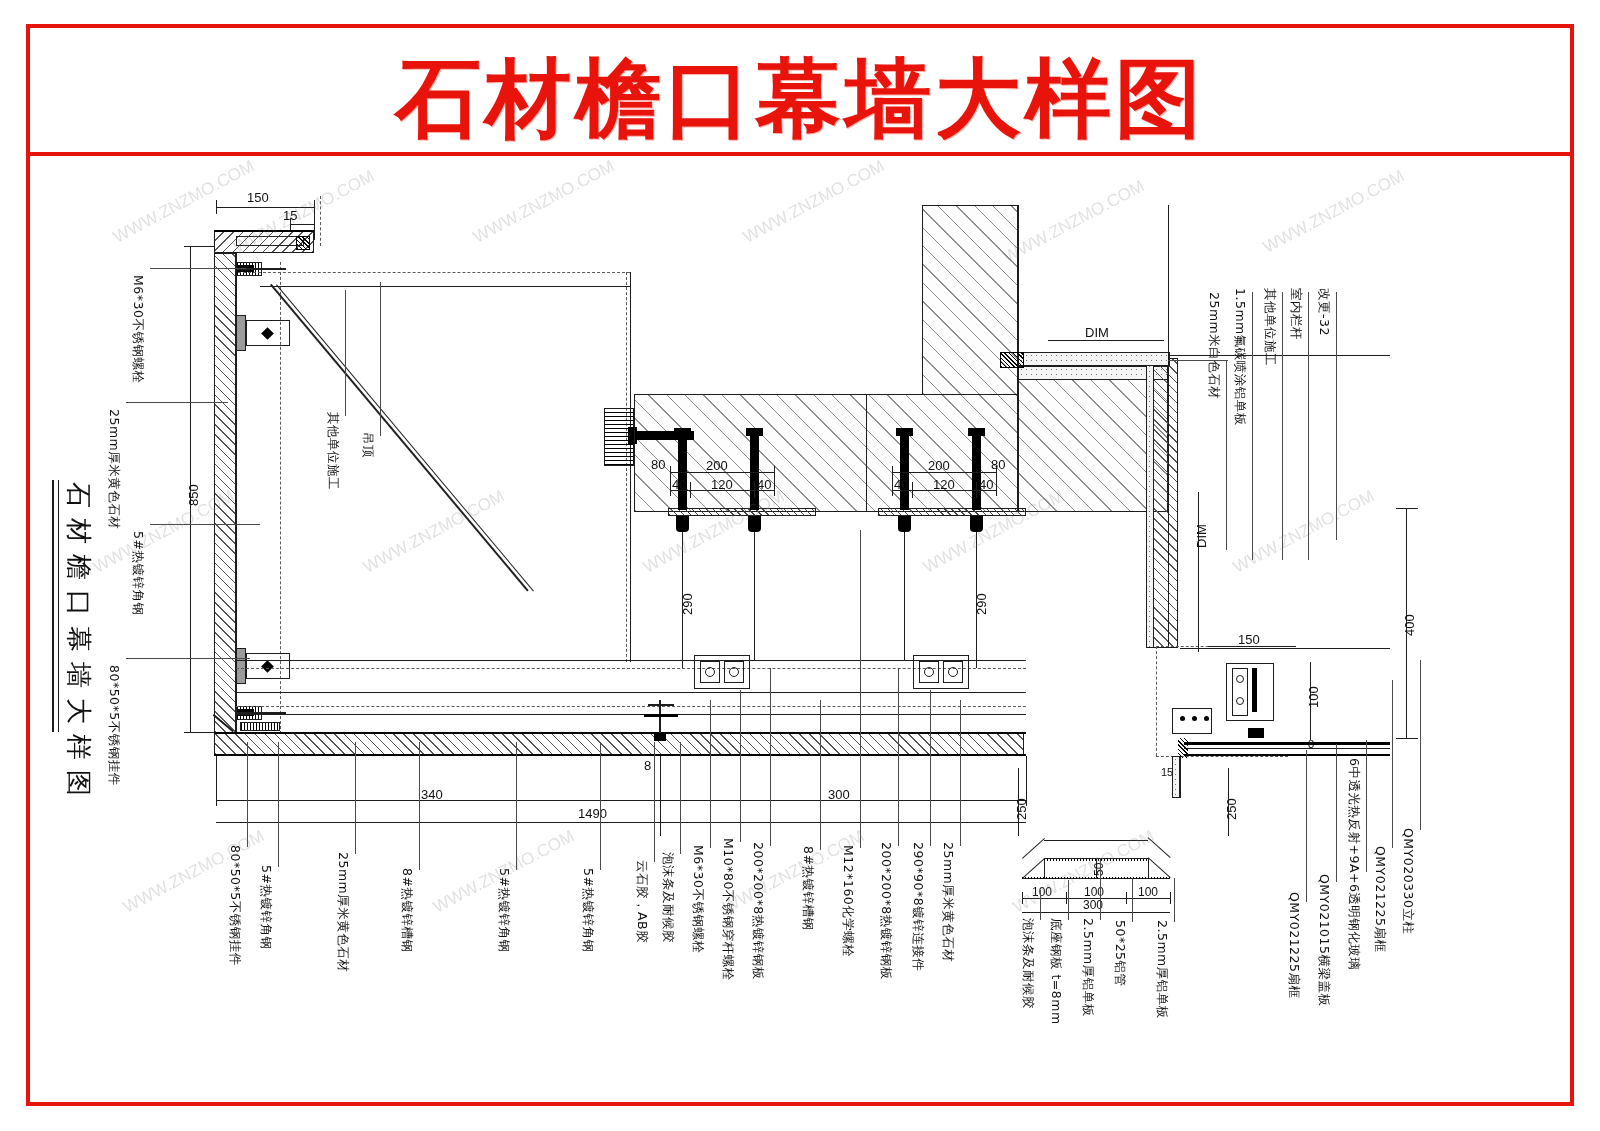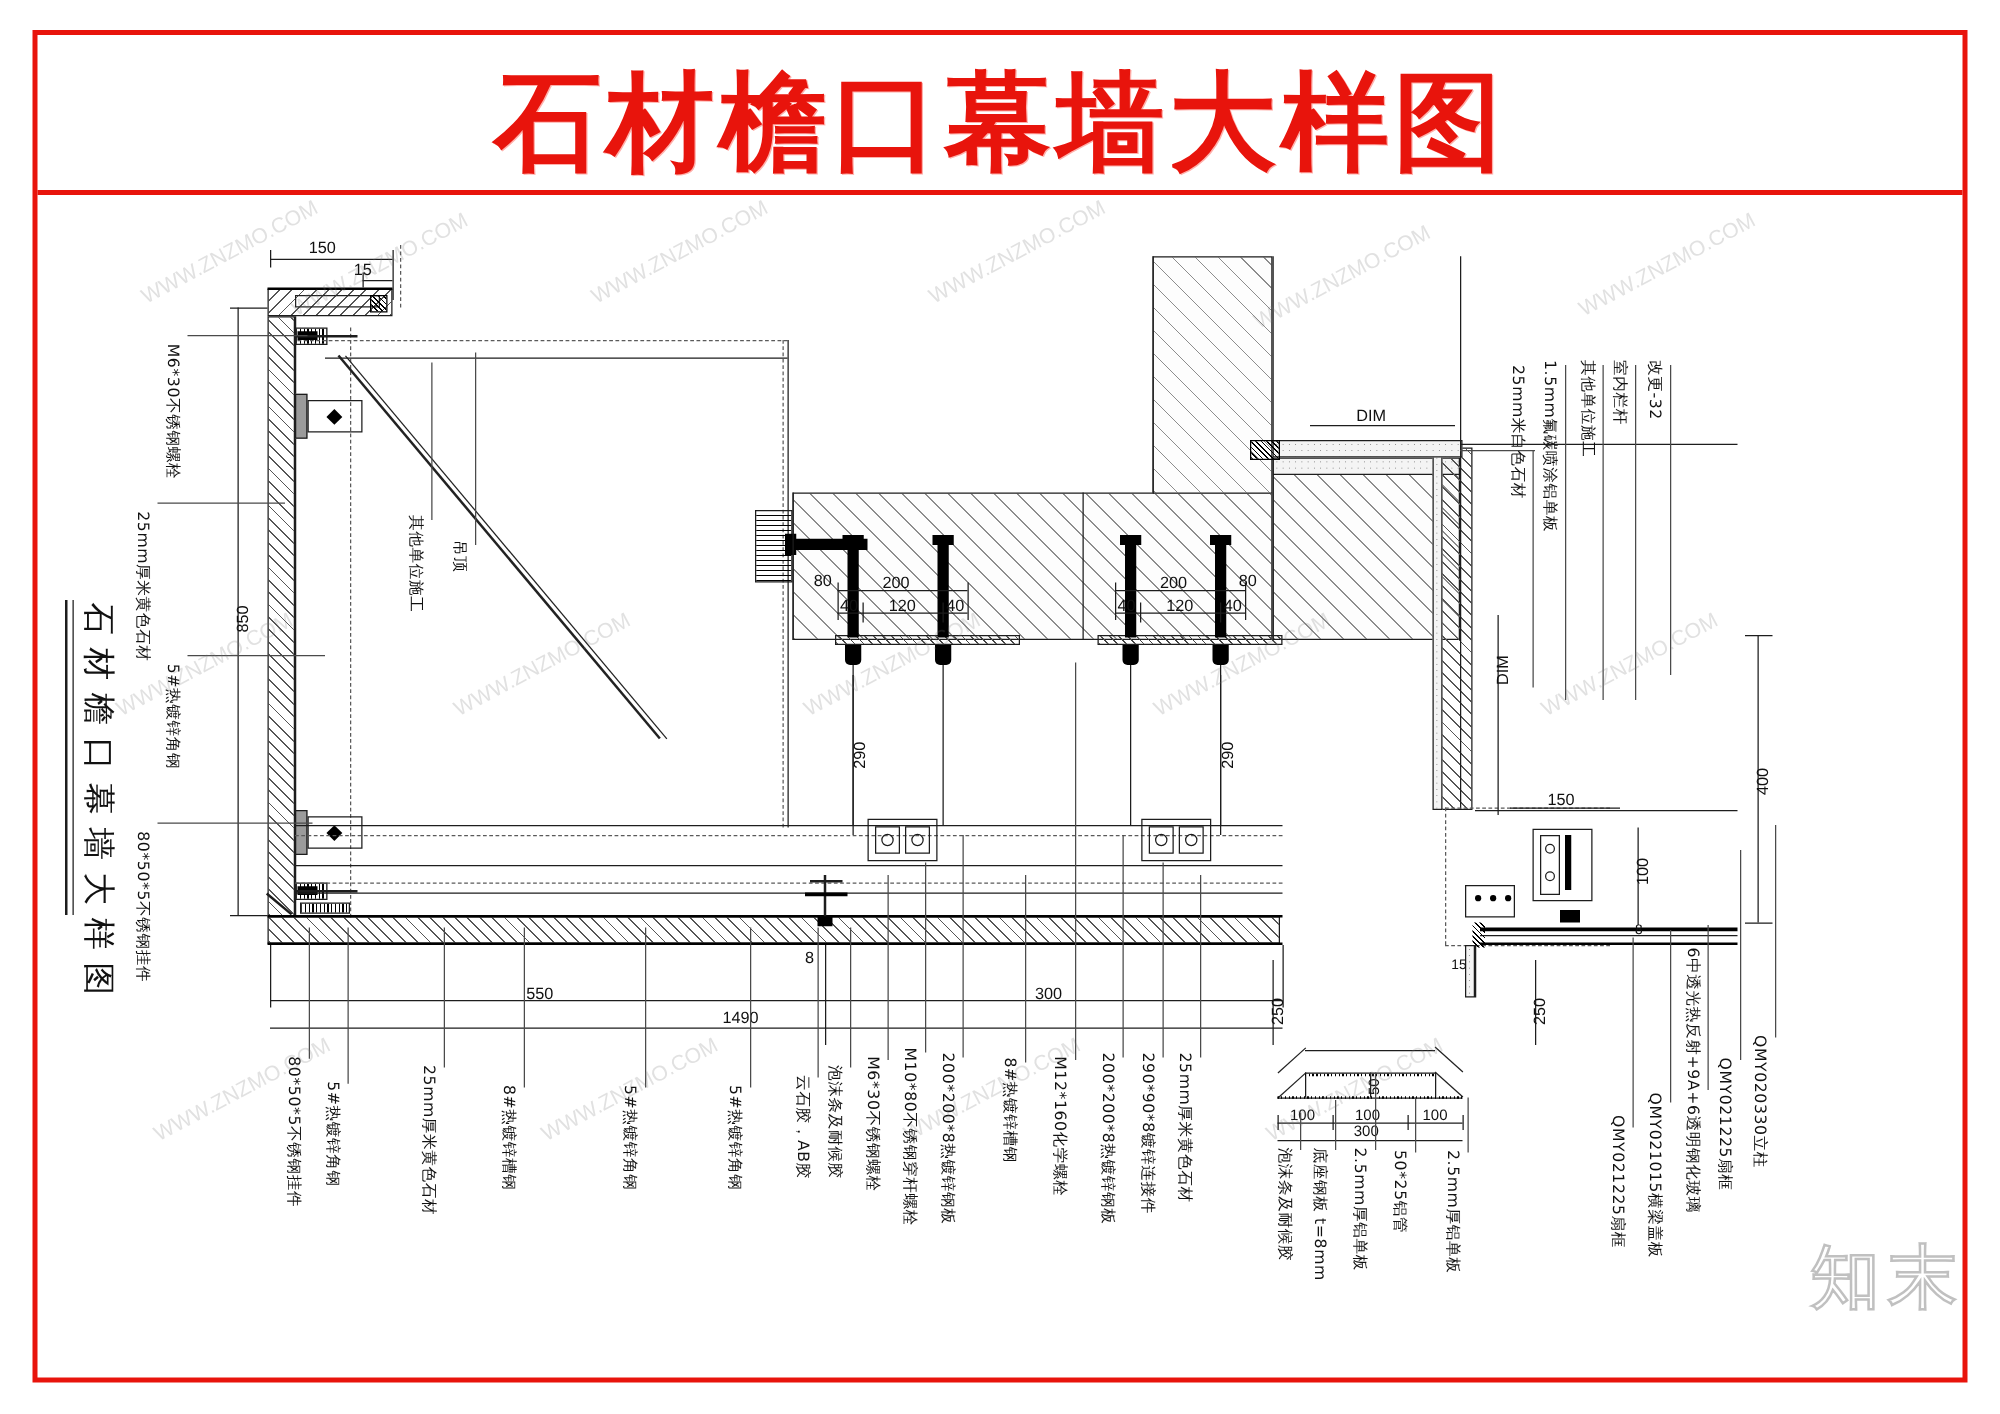--- a/index.html
+++ b/index.html
@@ -279,21 +279,21 @@
   <div class="dimt" style="left:991px;top:457px;">80</div>
 
   <div class="ln vl" style="left:682px;top:540px;height:128px;"></div>
   <div class="dimt v" style="left:680px;top:615px;">290</div>
   <div class="ln vl" style="left:976px;top:540px;height:128px;"></div>
   <div class="dimt v" style="left:974px;top:615px;">290</div>
 
   <div class="ln hl" style="left:216px;top:800px;width:444px;"></div>
   <div class="ln vl" style="left:216px;top:756px;height:50px;"></div>
   <div class="ln vl" style="left:660px;top:756px;height:80px;"></div>
-  <div class="dimt" style="left:421px;top:787px;">550</div>
+  <div class="dimt" style="left:421px;top:787px;">340</div>
   <div class="ln hl" style="left:660px;top:800px;width:366px;"></div>
   <div class="ln vl" style="left:1026px;top:756px;height:50px;"></div>
   <div class="dimt" style="left:828px;top:787px;">300</div>
   <div class="ln hl" style="left:216px;top:822px;width:810px;"></div>
   <div class="dimt" style="left:578px;top:806px;">1490</div>
   <div class="dimt" style="left:644px;top:758px;">8</div>
 
   <div class="ln vl" style="left:1406px;top:508px;height:230px;"></div>
   <div class="ln hl" style="left:1396px;top:508px;width:22px;"></div>
   <div class="ln hl" style="left:1396px;top:738px;width:22px;"></div>
@@ -418,15 +418,14 @@
   <div class="wm" style="left:90px;top:560px;">WWW.ZNZMO.COM</div>
   <div class="wm" style="left:360px;top:560px;">WWW.ZNZMO.COM</div>
   <div class="wm" style="left:640px;top:560px;">WWW.ZNZMO.COM</div>
   <div class="wm" style="left:920px;top:560px;">WWW.ZNZMO.COM</div>
   <div class="wm" style="left:1230px;top:560px;">WWW.ZNZMO.COM</div>
   <div class="wm" style="left:120px;top:900px;">WWW.ZNZMO.COM</div>
   <div class="wm" style="left:430px;top:900px;">WWW.ZNZMO.COM</div>
   <div class="wm" style="left:720px;top:900px;">WWW.ZNZMO.COM</div>
   <div class="wm" style="left:1010px;top:900px;">WWW.ZNZMO.COM</div>
 
-  <div class="wm-logo">知末</div>
 
 </div>
 
 </body></html>

